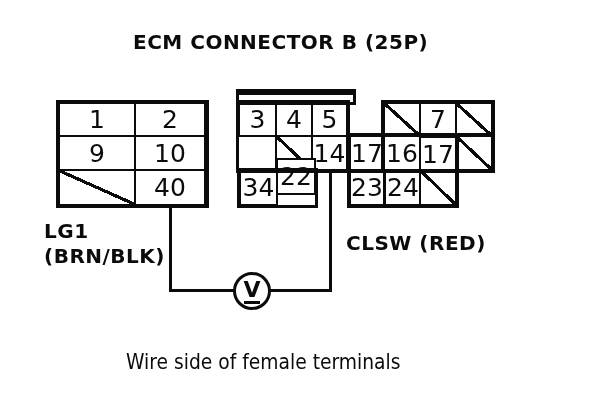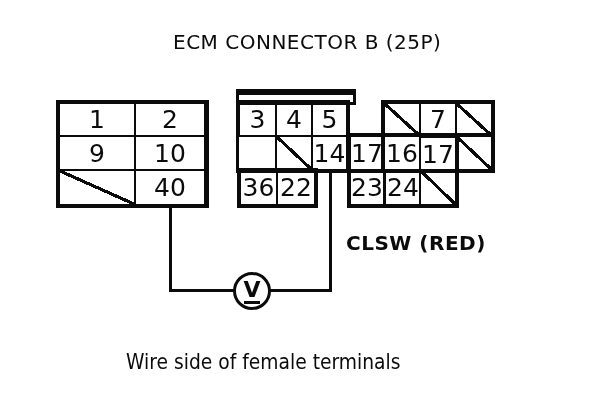--- a/index.html
+++ b/index.html
@@ -28,21 +28,21 @@
     border:3px solid #0b0b0b;border-top-width:6px;
   }
   .wire{position:absolute;background:#0b0b0b;}
   .meter{
     position:absolute;box-sizing:border-box;border:3px solid #0b0b0b;border-radius:50%;
     background:#ffffff;display:flex;flex-direction:column;align-items:center;justify-content:center;
   }
   .meter .glyph{font-size:22px;font-weight:bold;line-height:1;margin-top:1px;}
   .meter .underline{width:16px;height:3px;background:#0b0b0b;margin-top:0px;}
   .lbl{position:absolute;font-weight:bold;font-size:20px;line-height:25px;white-space:nowrap;letter-spacing:0.5px;}
-  #title{position:absolute;left:133px;top:30px;font-weight:normal;font-size:20px;letter-spacing:0.5px;white-space:nowrap;margin-left:40px;}
+  #title{position:absolute;left:133px;top:30px;font-weight:bold;font-size:20px;letter-spacing:0.5px;white-space:nowrap;}
   #footer{
     position:absolute;left:126px;top:349px;font-size:22px;white-space:nowrap;
     transform:scaleX(0.85);transform-origin:left top;letter-spacing:0px;
   }
 </style>
 </head>
 <body>
 
 <div id="stage">
 
@@ -61,22 +61,22 @@
   <div class="cell" style="left:134px;top:135px;width:72px;height:36px">10</div>
   <div class="cell diag" style="left:275px;top:135px;width:38px;height:36px"></div>
   <div class="cell" style="left:311px;top:135px;width:37px;height:36px">14</div>
   <div class="cell" style="left:349px;top:135px;width:36px;height:36px">17</div>
   <div class="cell" style="left:383px;top:135px;width:38px;height:36px">16</div>
   <div class="cell" style="left:419px;top:136px;width:38px;height:36px">17</div>
   <div class="cell diag" style="left:455px;top:135px;width:38px;height:36px"></div>
 
   <div class="cell diag" style="left:58px;top:169px;width:78px;height:37px"></div>
   <div class="cell" style="left:134px;top:169px;width:72px;height:37px">40</div>
-  <div class="cell" style="left:239px;top:169px;width:39px;height:37px">36</div>
-  <div class="cell" style="left:276px;top:169px;width:40px;height:37px">22</div>
+  <div class="cell" style="left:239px;top:169px;width:39px;height:37px">34</div>
+  <div class="cell" style="left:276px;top:158px;width:40px;height:37px">22</div>
   <div class="cell" style="left:349px;top:169px;width:36px;height:37px">23</div>
   <div class="cell" style="left:384px;top:169px;width:38px;height:37px">24</div>
   <div class="cell diag" style="left:419px;top:169px;width:38px;height:37px"></div>
 
   <div class="tab" style="left:236px;top:89px;width:120px;height:16px"></div>
   <div class="outline" style="left:56px;top:100px;width:153px;height:108px"></div>
   <div class="outline" style="left:236px;top:100px;width:114px;height:73px"></div>
   <div class="outline" style="left:237px;top:168px;width:81px;height:40px"></div>
   <div class="outline" style="left:347px;top:133px;width:148px;height:40px"></div>
   <div class="outline" style="left:381px;top:100px;width:114px;height:73px"></div>
@@ -85,17 +85,21 @@
   <div class="wire" style="left:169px;top:204px;width:3px;height:88px"></div>
   <div class="wire" style="left:169px;top:289px;width:66px;height:3px"></div>
   <div class="wire" style="left:329px;top:171px;width:3px;height:121px"></div>
   <div class="wire" style="left:269px;top:289px;width:63px;height:3px"></div>
 
   <div class="meter" style="left:233px;top:272px;width:38px;height:38px">
     <span class="glyph">V</span>
     <span class="underline"></span>
   </div>
 
+  <div class="lbl" style="left:44px;top:219px">
+    <div>LG1</div>
+    <div>(BRN/BLK)</div>
+  </div>
   <div class="lbl" style="left:346px;top:231px">CLSW (RED)</div>
 
   <div id="footer">Wire side of female terminals</div>
 
 </div>
 
 </body></html>

